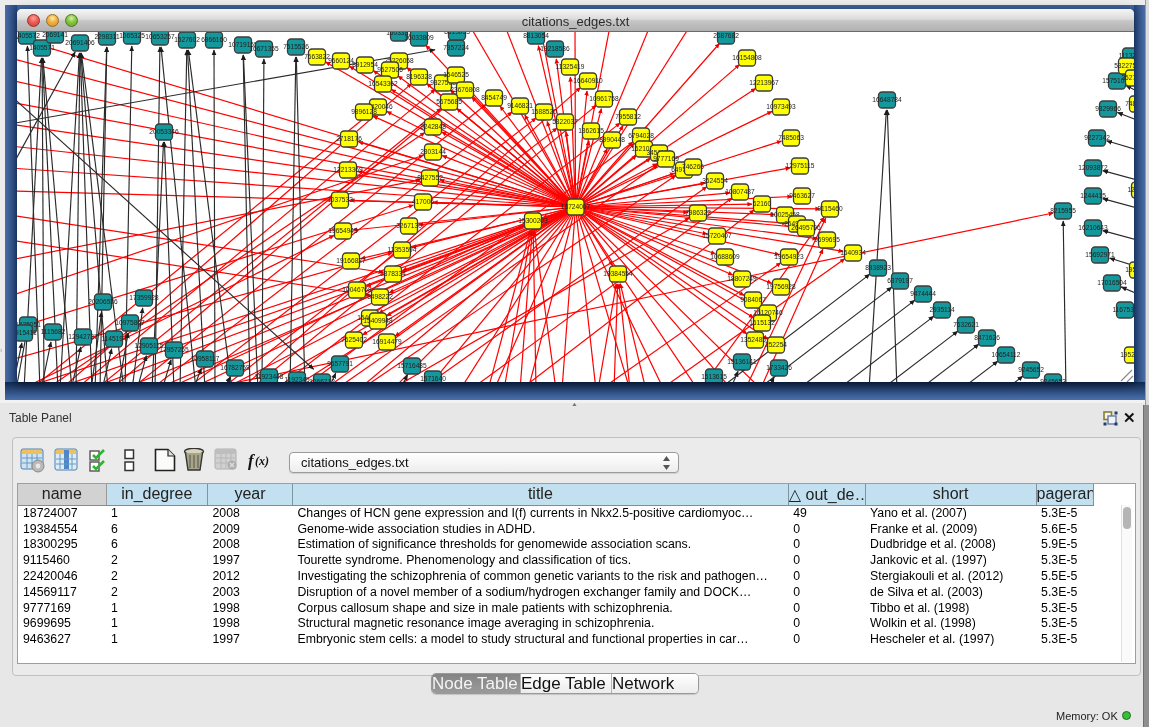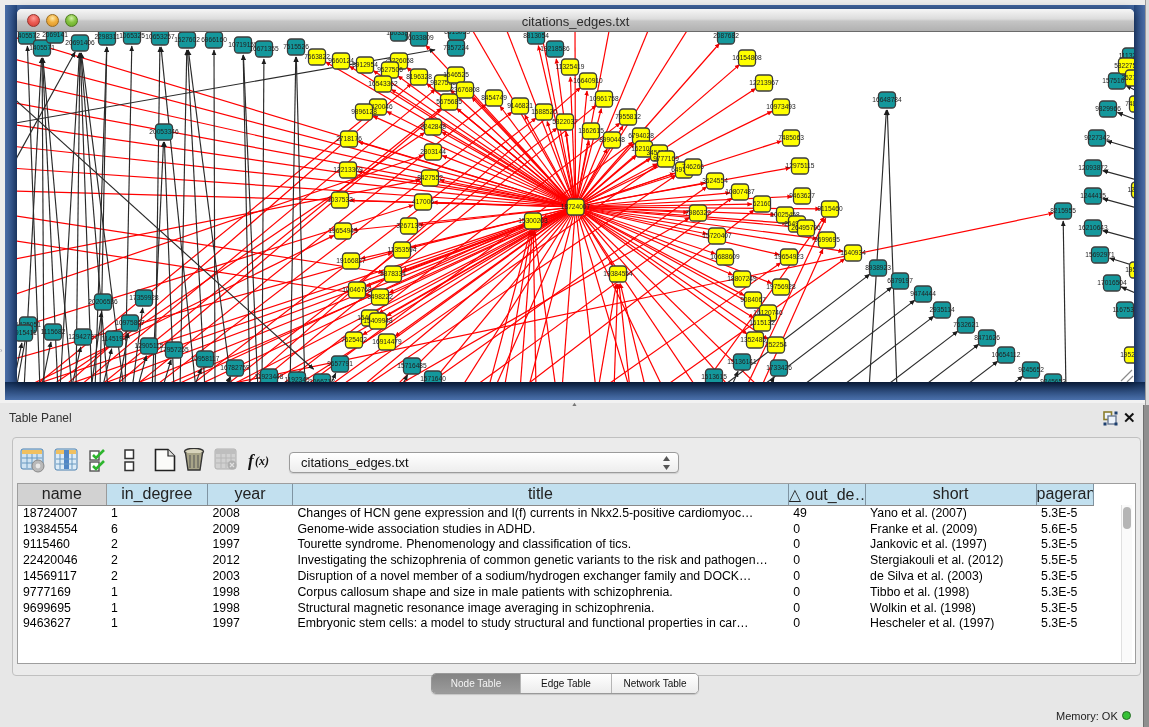--- a/index.html
+++ b/index.html
@@ -43,21 +43,21 @@
  background:#c2e0ef;border-right:1px solid #7f94a2;border-bottom:1px solid #8a8a8a;overflow:hidden;white-space:nowrap}
 table.t th.c1{background:#d2d2d2;border-right:1px solid #9a9a9a}
 table.t td{height:15.8px;padding:0 0 0 5px;color:#000;font-size:12.3px;white-space:nowrap;overflow:hidden}
 table.t .c1{width:86px}.t .c2{width:99px}.t .c3{width:83px}.t .c4{width:484px}
 .t .c5{width:75px}.t .c6{width:167px}.t .c7{width:56px}
 .scroll{position:absolute;left:1121px;top:505px;width:11px;height:157px;background:#fafafa;
  border-left:1px solid #e0e0e0}
 .thumb{position:absolute;left:1122.5px;top:507px;width:8px;height:22px;background:#b5b5b5;border-radius:4px}
 .tabs{position:absolute;left:431px;top:673px;height:21px;display:flex;border:1px solid #999;
  border-radius:5px;overflow:hidden;box-shadow:0 1px 1px rgba(0,0,0,.15)}
-.tab{font-size:10px;line-height:19px;text-align:center;background:linear-gradient(180deg,#ffffff,#ececec);color:#111;border-left:1px solid #b5b5b5}
+.tab{font-size:17px;line-height:19px;background:linear-gradient(180deg,#ffffff,#ececec);color:#111;border-left:1px solid #b5b5b5}
 .tab.sel{background:linear-gradient(180deg,#848484,#9b9b9b);color:#f4f4f4;border-left:none}
 .mem{position:absolute;left:1056px;top:710px;font-size:11px;color:#222}
 .memdot{position:absolute;left:1122px;top:711px;width:9px;height:9px;border-radius:50%;
  background:#35c135;border:1.5px solid #256925}
 </style></head><body>
 <div class="dtop"></div>
 <div class="desktop"></div>
 <div class="dleft"></div>
 <div class="dright"></div>
 <div class="dbottom"></div>
@@ -687,20 +687,29 @@
 <tr>
           <td class="c1">19384554</td>
           <td class="c2">6</td>
           <td class="c3">2009</td>
           <td class="c4">Genome‑wide association studies in ADHD.</td>
           <td class="c5">0</td>
           <td class="c6">Franke et al. (2009)</td>
           <td class="c7">5.6E-5</td>
         </tr>
 <tr>
+          <td class="c1">18300295</td>
+          <td class="c2">6</td>
+          <td class="c3">2008</td>
+          <td class="c4">Estimation of significance thresholds for genomewide association scans.</td>
+          <td class="c5">0</td>
+          <td class="c6">Dudbridge et al. (2008)</td>
+          <td class="c7">5.9E-5</td>
+        </tr>
+<tr>
           <td class="c1">9115460</td>
           <td class="c2">2</td>
           <td class="c3">1997</td>
           <td class="c4">Tourette syndrome. Phenomenology and classification of tics.</td>
           <td class="c5">0</td>
           <td class="c6">Jankovic et al. (1997)</td>
           <td class="c7">5.3E-5</td>
         </tr>
 <tr>
           <td class="c1">22420046</td>

